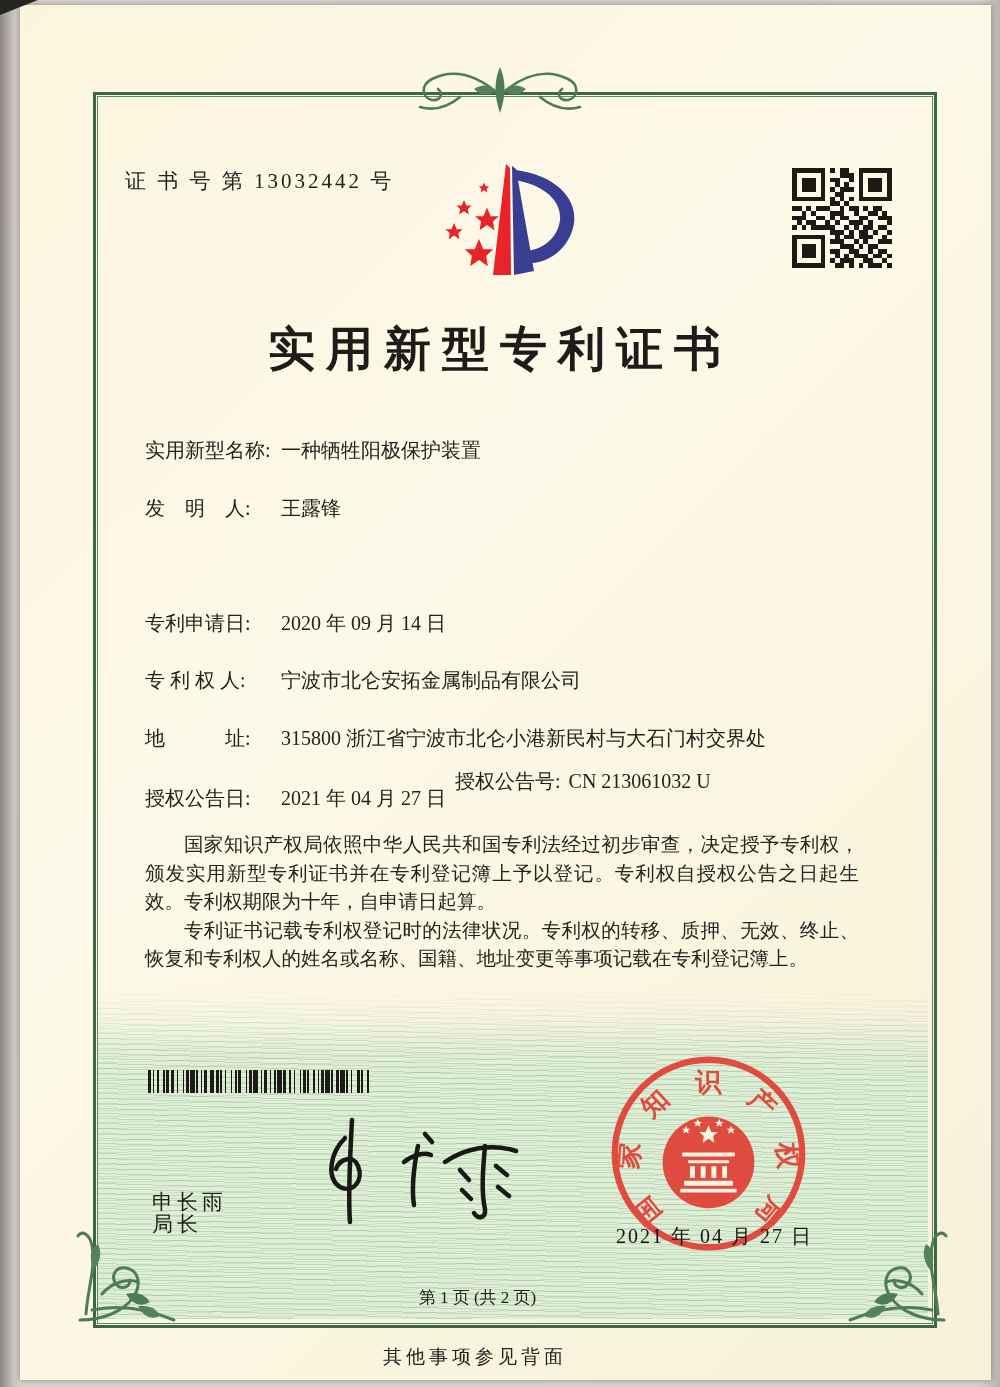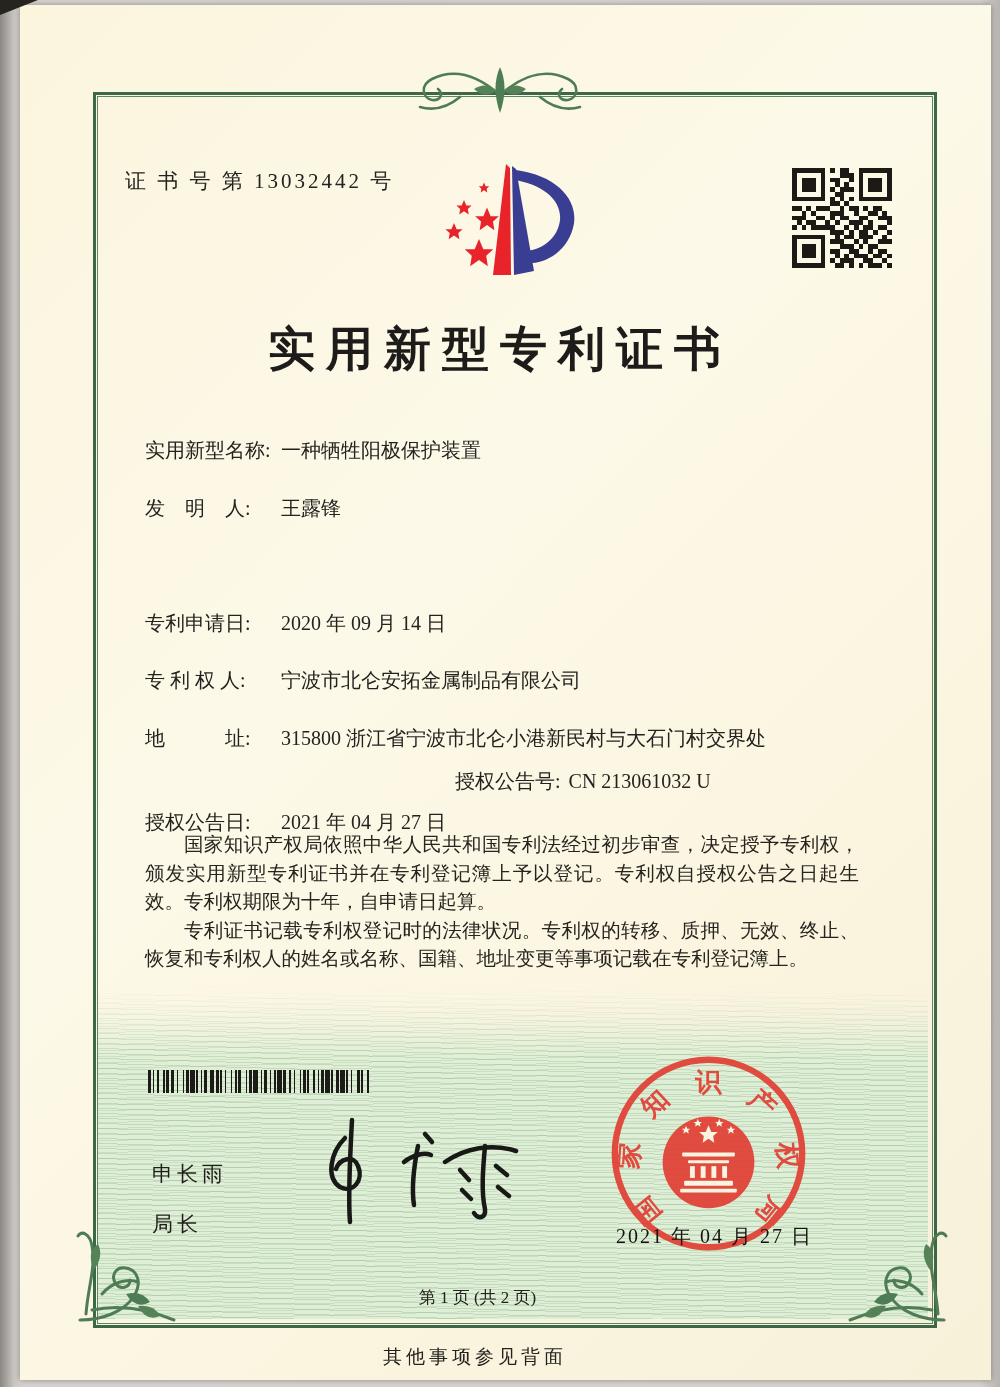--- a/index.html
+++ b/index.html
@@ -39,21 +39,21 @@
       repeating-linear-gradient(1.6deg, rgba(116,164,110,.28) 0 1px, rgba(0,0,0,0) 1px 5px),
       repeating-linear-gradient(-1.4deg, rgba(116,164,110,.20) 0 1px, rgba(0,0,0,0) 1px 6px),
       linear-gradient(180deg, rgba(223,238,214,0) 0, rgba(223,238,214,.85) 55px, #dfeed6 90px);
     -webkit-mask-image:linear-gradient(180deg,transparent 0,#000 70px);
             mask-image:linear-gradient(180deg,transparent 0,#000 70px);}
   .barcode{left:148px;top:1070px;width:230px;height:23px;display:flex;overflow:hidden;z-index:2;}
   .barcode span{height:100%;flex:0 0 auto;}
   .barcode .b{background:#1d1b17;}
   .director-ttl{left:152px;top:1210px;font-size:21px;color:#1f1e1b;
     font-family:"Liberation Sans","DejaVu Sans",sans-serif;letter-spacing:4px;}
-  .director-nm{left:152px;top:1160px;font-size:21px;color:#1f1e1b;
+  .director-nm{left:152px;top:1188px;font-size:21px;color:#1f1e1b;
     font-family:"Liberation Sans","DejaVu Sans",sans-serif;letter-spacing:4px;}
   .seal{left:606px;top:1051px;opacity:.9;z-index:2;}
   .seal-date{left:616px;top:1223px;font-size:20px;color:#151411;letter-spacing:2px;z-index:3;}
   .page-num{left:62px;top:1286px;width:831px;text-align:center;font-size:17px;color:#23221f;z-index:2;}
   .back-note{left:0;top:1344px;width:950px;text-align:center;font-size:19px;color:#23221f;
     letter-spacing:4px;z-index:2;}
   svg{display:block;}
 </style>
 </head>
 <body>
@@ -366,21 +366,21 @@
   </div>
   <div class="abs field" style="top:610px;">
     <span class="lb">专利申请日:</span><span class="vl">2020 年 09 月 14 日</span>
   </div>
   <div class="abs field" style="top:667px;">
     <span class="lb">专 利 权 人:</span><span class="vl">宁波市北仑安拓金属制品有限公司</span>
   </div>
   <div class="abs field" style="top:725px;">
     <span class="lb">地　　　址:</span><span class="vl">315800 浙江省宁波市北仑小港新民村与大石门村交界处</span>
   </div>
-  <div class="abs field" style="top:785px;margin-top:24px;">
+  <div class="abs field" style="top:785px;">
     <span class="lb">授权公告日:</span><span class="vl">2021 年 04 月 27 日</span>
   </div>
   <div class="abs field col2" style="top:754px;margin-top:14px;">
     <span class="lb" style="min-width:0;">授权公告号:</span><span class="vl">CN 213061032 U</span>
   </div>
 
   <div class="paras">
     <p>国家知识产权局依照中华人民共和国专利法经过初步审查，决定授予专利权，颁发实用新型专利证书并在专利登记簿上予以登记。专利权自授权公告之日起生效。专利权期限为十年，自申请日起算。</p>
     <p>专利证书记载专利权登记时的法律状况。专利权的转移、质押、无效、终止、恢复和专利权人的姓名或名称、国籍、地址变更等事项记载在专利登记簿上。</p>
   </div>

